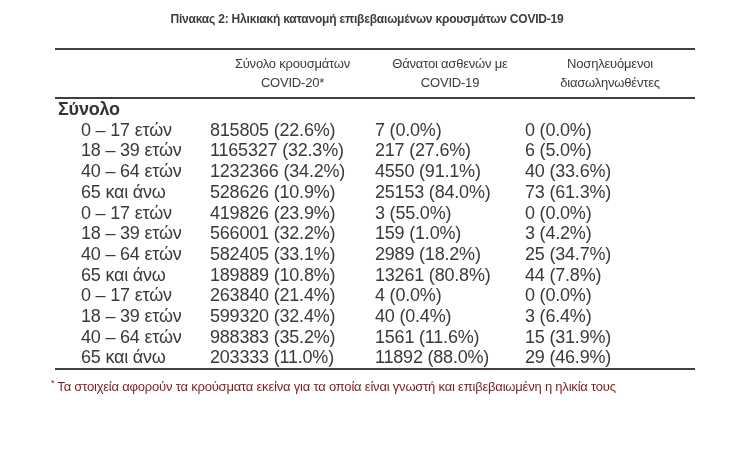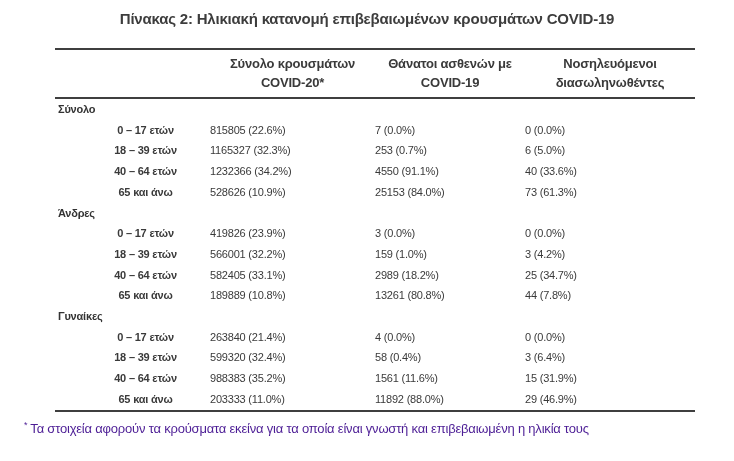--- a/index.html
+++ b/index.html
@@ -11,79 +11,78 @@
     height: 461px;
     background: #ffffff;
     overflow: hidden;
     font-family: "Liberation Sans", "DejaVu Sans", sans-serif;
     color: #3a3a3a;
     -webkit-font-smoothing: antialiased;
   }
   .page-title {
     padding-top: 9px;
     text-align: center;
-    font-size: 15px;
+    font-size: 12px;
     font-weight: 600;
     line-height: 20px;
     letter-spacing: -0.2px;
     color: #3d3d3d;
   }
   table.data-table {
     border-collapse: collapse;
     table-layout: fixed;
     width: 640px;
     margin: 19px 0 0 55px;
   }
   col.c-label  { width: 155px; }
   col.c-cases  { width: 165px; }
   col.c-deaths { width: 150px; }
   col.c-intub  { width: 170px; }
 
   thead th {
     border-top: 2px solid #3f3f3f;
     border-bottom: 2px solid #3f3f3f;
-    font-weight: 700;
+    font-weight: 400;
     font-size: 13px;
     line-height: 19px;
     padding: 4px 2px 5px 2px;
     text-align: center;
     vertical-align: middle;
     letter-spacing: -0.2px;
   }
   tbody td {
-    font-size: 11px;
+    font-size: 18px;
     height: 20.7px;
     line-height: 20.7px;
     padding: 0;
     letter-spacing: -0.2px;
     white-space: nowrap;
   }
   tr.section-row td {
     font-weight: 700;
     text-align: left;
     padding-left: 3px;
     color: #333333;
   }
   td.row-label {
-    text-align: center;
+    text-align: left;
     padding-left: 26px;
-    font-weight: bold;
   }
   td.num-cell {
     text-align: left;
   }
   tbody tr:last-child td {
     border-bottom: 2px solid #3f3f3f;
   }
   .footnote {
-    margin: 5px 0 0 24px;
+    margin: 5px 0 0 51px;
     font-size: 13px;
     line-height: 16px;
     letter-spacing: -0.2px;
-    color: #4c1d95;
+    color: #7f1d1d;
     white-space: nowrap;
   }
   .footnote sup {
     font-size: 9px;
     margin-right: 3px;
   }
 </style>
 </head>
 <body>
 
@@ -119,75 +118,69 @@
       </tr>
       <tr>
         <td class="row-label">0 – 17 ετών</td>
         <td class="num-cell">815805 (22.6%)</td>
         <td class="num-cell">7 (0.0%)</td>
         <td class="num-cell">0 (0.0%)</td>
       </tr>
       <tr>
         <td class="row-label">18 – 39 ετών</td>
         <td class="num-cell">1165327 (32.3%)</td>
-        <td class="num-cell">253 (0.7%)</td>
+        <td class="num-cell">217 (27.6%)</td>
         <td class="num-cell">6 (5.0%)</td>
       </tr>
       <tr>
         <td class="row-label">40 – 64 ετών</td>
         <td class="num-cell">1232366 (34.2%)</td>
         <td class="num-cell">4550 (91.1%)</td>
         <td class="num-cell">40 (33.6%)</td>
       </tr>
       <tr>
         <td class="row-label">65 και άνω</td>
         <td class="num-cell">528626 (10.9%)</td>
         <td class="num-cell">25153 (84.0%)</td>
         <td class="num-cell">73 (61.3%)</td>
       </tr>
-      <tr class="section-row">
-        <td colspan="4">Άνδρες</td>
-      </tr>
       <tr>
         <td class="row-label">0 – 17 ετών</td>
         <td class="num-cell">419826 (23.9%)</td>
-        <td class="num-cell">3 (0.0%)</td>
+        <td class="num-cell">3 (55.0%)</td>
         <td class="num-cell">0 (0.0%)</td>
       </tr>
       <tr>
         <td class="row-label">18 – 39 ετών</td>
         <td class="num-cell">566001 (32.2%)</td>
         <td class="num-cell">159 (1.0%)</td>
         <td class="num-cell">3 (4.2%)</td>
       </tr>
       <tr>
         <td class="row-label">40 – 64 ετών</td>
         <td class="num-cell">582405 (33.1%)</td>
         <td class="num-cell">2989 (18.2%)</td>
         <td class="num-cell">25 (34.7%)</td>
       </tr>
       <tr>
         <td class="row-label">65 και άνω</td>
         <td class="num-cell">189889 (10.8%)</td>
         <td class="num-cell">13261 (80.8%)</td>
         <td class="num-cell">44 (7.8%)</td>
       </tr>
-      <tr class="section-row">
-        <td colspan="4">Γυναίκες</td>
-      </tr>
       <tr>
         <td class="row-label">0 – 17 ετών</td>
         <td class="num-cell">263840 (21.4%)</td>
         <td class="num-cell">4 (0.0%)</td>
         <td class="num-cell">0 (0.0%)</td>
       </tr>
       <tr>
         <td class="row-label">18 – 39 ετών</td>
         <td class="num-cell">599320 (32.4%)</td>
-        <td class="num-cell">58 (0.4%)</td>
+        <td class="num-cell">40 (0.4%)</td>
         <td class="num-cell">3 (6.4%)</td>
       </tr>
       <tr>
         <td class="row-label">40 – 64 ετών</td>
         <td class="num-cell">988383 (35.2%)</td>
         <td class="num-cell">1561 (11.6%)</td>
         <td class="num-cell">15 (31.9%)</td>
       </tr>
       <tr>
         <td class="row-label">65 και άνω</td>

